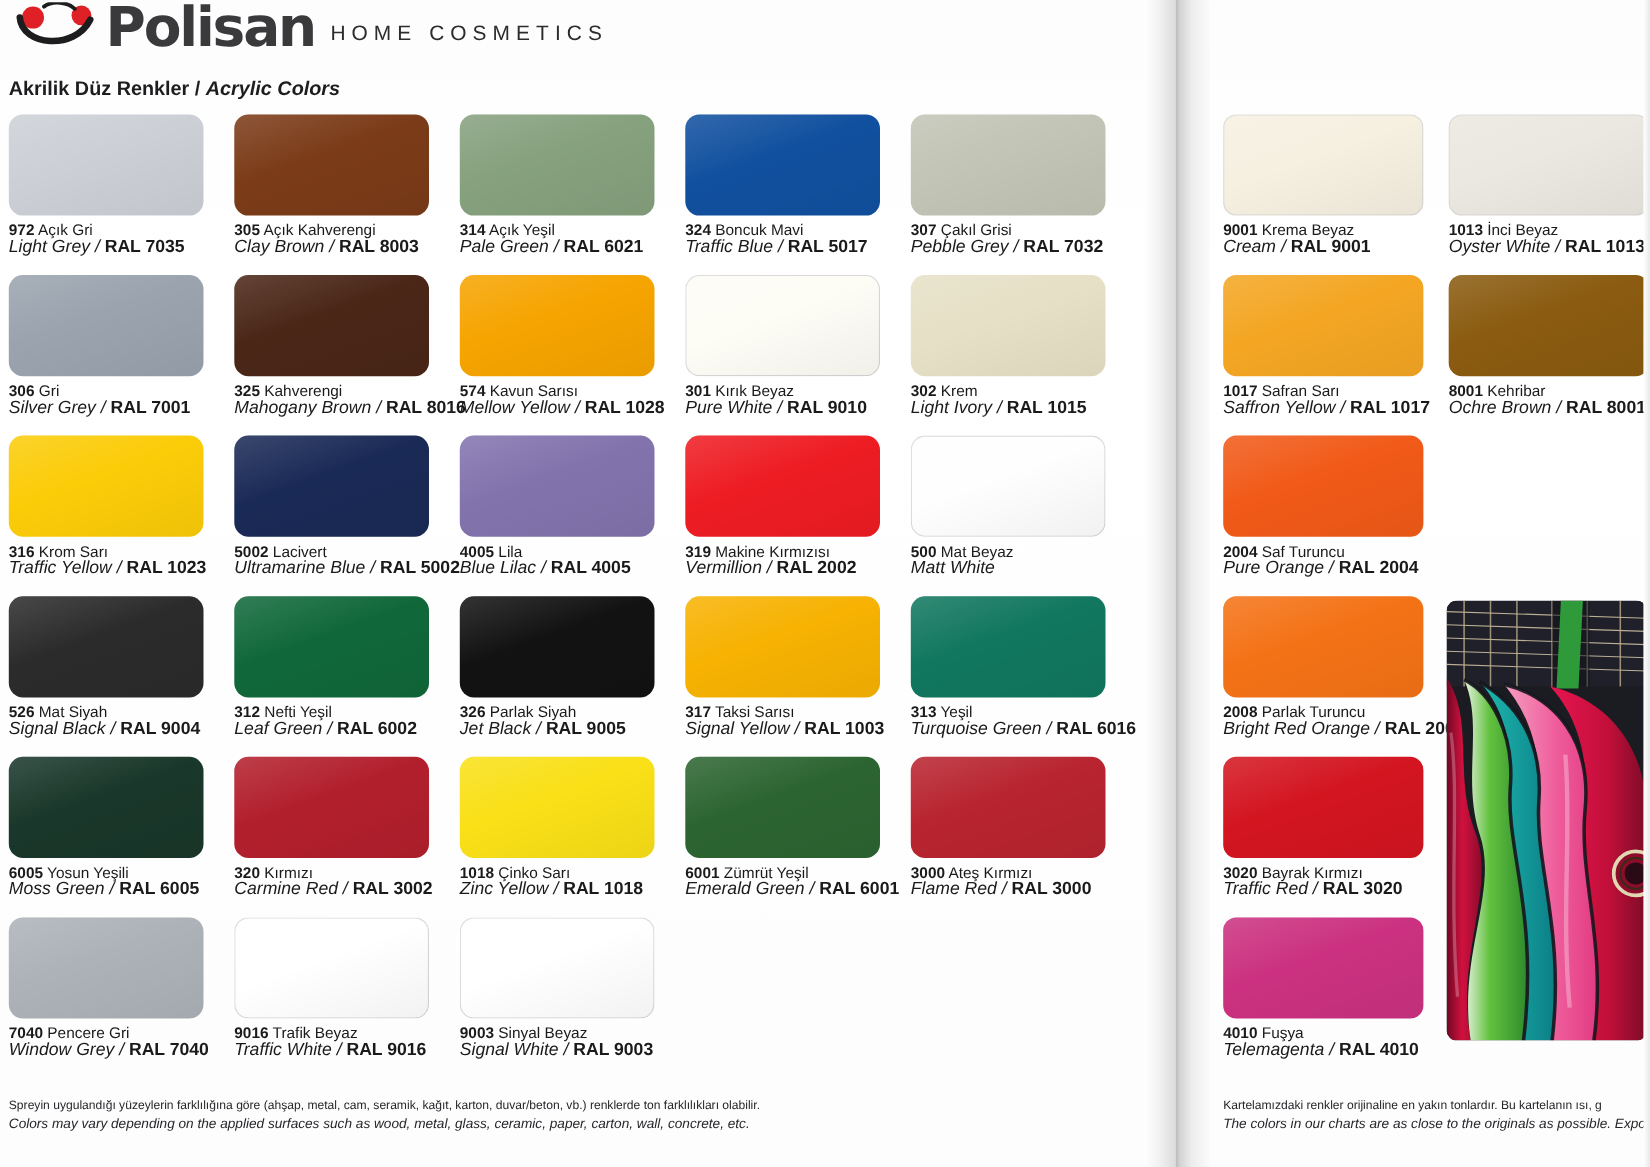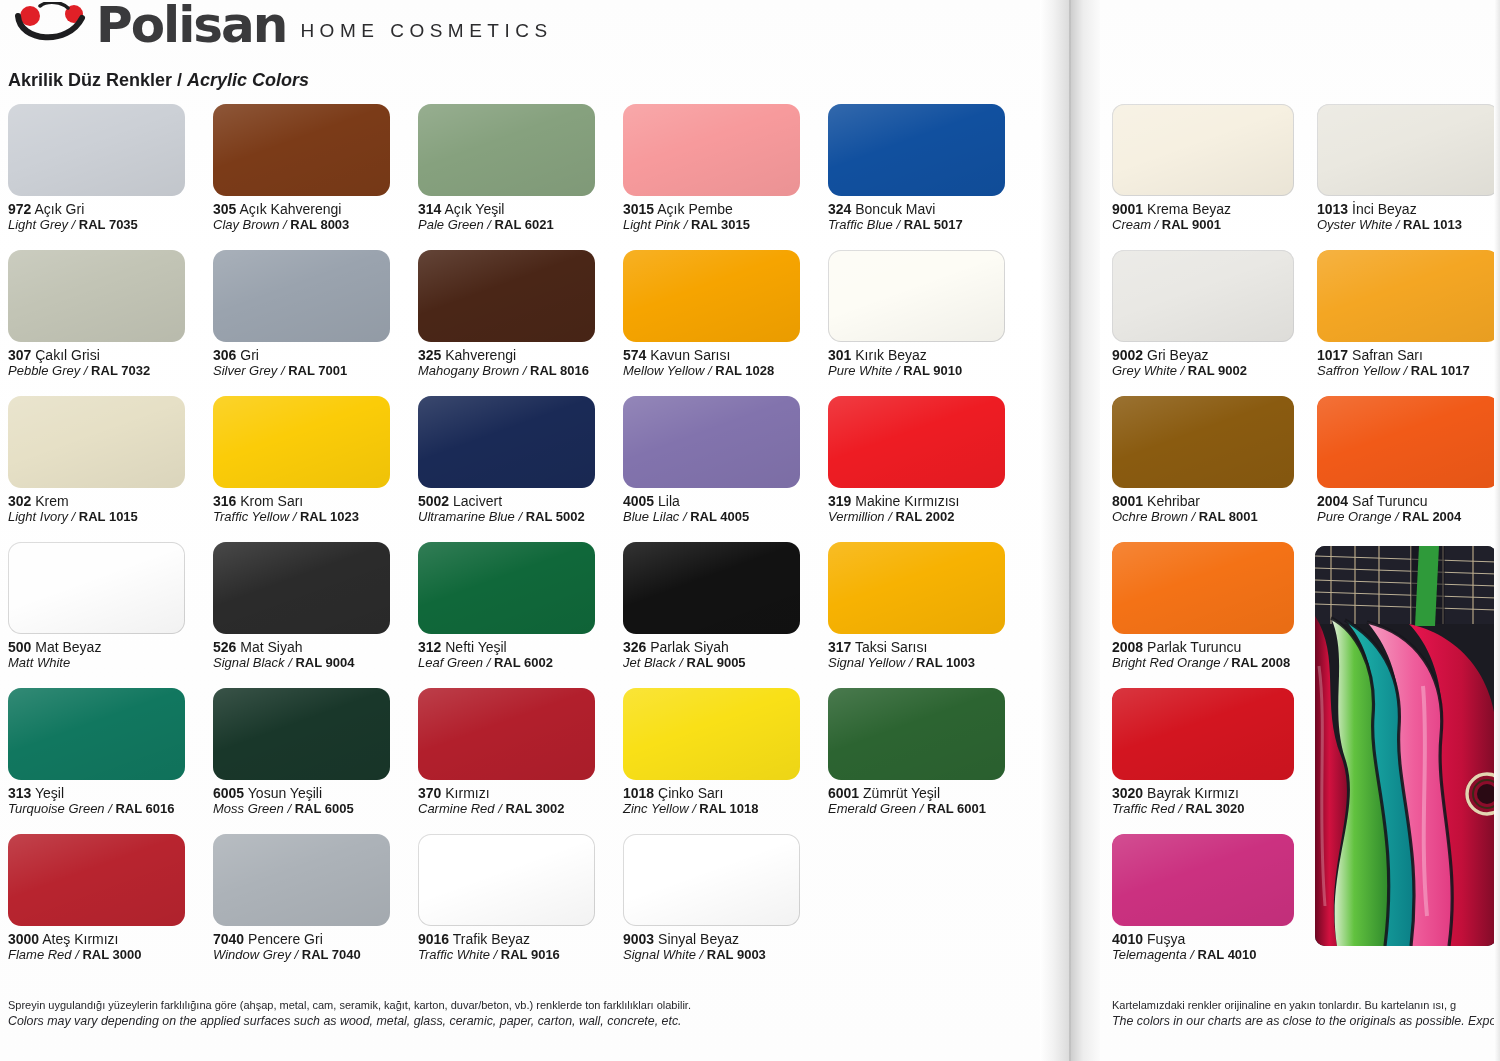--- a/index.html
+++ b/index.html
@@ -64,21 +64,21 @@
   }
   .swatch.outline{box-shadow:inset 0 0 0 1px #d8d8d8;}
   .swatch::after{
     content:"";position:absolute;inset:0;border-radius:13px;
     background:linear-gradient(160deg,rgba(255,255,255,.14),rgba(255,255,255,0) 42%,rgba(0,0,0,.05));
     pointer-events:none;
   }
   .labels{position:absolute;left:0;top:98px;width:190px;}
   .l-tr{font-size:14px;line-height:14.5px;color:#1a1a1a;white-space:nowrap;}
   .l-tr .code{font-weight:bold;}
-  .l-en{font-size:13px;line-height:15px;font-style:italic;color:#1a1a1a;white-space:nowrap;}
+  .l-en{font-size:16px;line-height:15px;font-style:italic;color:#1a1a1a;white-space:nowrap;}
   .l-en .ral{font-style:normal;font-weight:bold;}
 
   
   .right-grid{
     position:absolute;left:1112px;top:104px;
     display:grid;
     grid-template-columns:repeat(2,196px);
     column-gap:9px;
   }
   .photo-cell{position:relative;height:438px;}
@@ -138,27 +138,20 @@
         </div>
       </div>
       <div class="cell">
         <div class="swatch" style="background: rgb(134, 161, 126);"></div>
         <div class="labels">
           <div class="l-tr"><span class="code">314</span> Açık Yeşil</div>
           <div class="l-en">Pale Green / <span class="ral">RAL 6021</span></div>
         </div>
       </div>
       <div class="cell">
-        <div class="swatch" style="background: rgb(247, 154, 156);"></div>
-        <div class="labels">
-          <div class="l-tr"><span class="code">3015</span> Açık Pembe</div>
-          <div class="l-en">Light Pink / <span class="ral">RAL 3015</span></div>
-        </div>
-      </div>
-      <div class="cell">
         <div class="swatch" style="background: rgb(17, 80, 159);"></div>
         <div class="labels">
           <div class="l-tr"><span class="code">324</span> Boncuk Mavi</div>
           <div class="l-en">Traffic Blue / <span class="ral">RAL 5017</span></div>
         </div>
       </div>
       <div class="cell">
         <div class="swatch" style="background: rgb(194, 196, 181);"></div>
         <div class="labels">
           <div class="l-tr"><span class="code">307</span> Çakıl Grisi</div>
@@ -273,21 +266,21 @@
       <div class="cell">
         <div class="swatch" style="background: rgb(25, 55, 42);"></div>
         <div class="labels">
           <div class="l-tr"><span class="code">6005</span> Yosun Yeşili</div>
           <div class="l-en">Moss Green / <span class="ral">RAL 6005</span></div>
         </div>
       </div>
       <div class="cell">
         <div class="swatch" style="background: rgb(178, 31, 44);"></div>
         <div class="labels">
-          <div class="l-tr"><span class="code">370</span> Kırmızı</div>
+          <div class="l-tr"><span class="code">320</span> Kırmızı</div>
           <div class="l-en">Carmine Red / <span class="ral">RAL 3002</span></div>
         </div>
       </div>
       <div class="cell">
         <div class="swatch" style="background: rgb(249, 224, 23);"></div>
         <div class="labels">
           <div class="l-tr"><span class="code">1018</span> Çinko Sarı</div>
           <div class="l-en">Zinc Yellow / <span class="ral">RAL 1018</span></div>
         </div>
       </div>
@@ -337,27 +330,20 @@
         <div class="labels">
           <div class="l-tr"><span class="code">9001</span> Krema Beyaz</div>
           <div class="l-en">Cream / <span class="ral">RAL 9001</span></div>
         </div>
       </div>
       <div class="cell">
         <div class="swatch outline" style="background: rgb(234, 232, 224); width: 182px; height: 92px; border-radius: 12px;"></div>
         <div class="labels">
           <div class="l-tr"><span class="code">1013</span> İnci Beyaz</div>
           <div class="l-en">Oyster White / <span class="ral">RAL 1013</span></div>
-        </div>
-      </div>
-      <div class="cell">
-        <div class="swatch outline" style="background: rgb(233, 232, 228); width: 182px; height: 92px; border-radius: 12px;"></div>
-        <div class="labels">
-          <div class="l-tr"><span class="code">9002</span> Gri Beyaz</div>
-          <div class="l-en">Grey White / <span class="ral">RAL 9002</span></div>
         </div>
       </div>
       <div class="cell">
         <div class="swatch" style="background: rgb(244, 166, 35); width: 182px; height: 92px; border-radius: 12px;"></div>
         <div class="labels">
           <div class="l-tr"><span class="code">1017</span> Safran Sarı</div>
           <div class="l-en">Saffron Yellow / <span class="ral">RAL 1017</span></div>
         </div>
       </div>
       <div class="cell">

